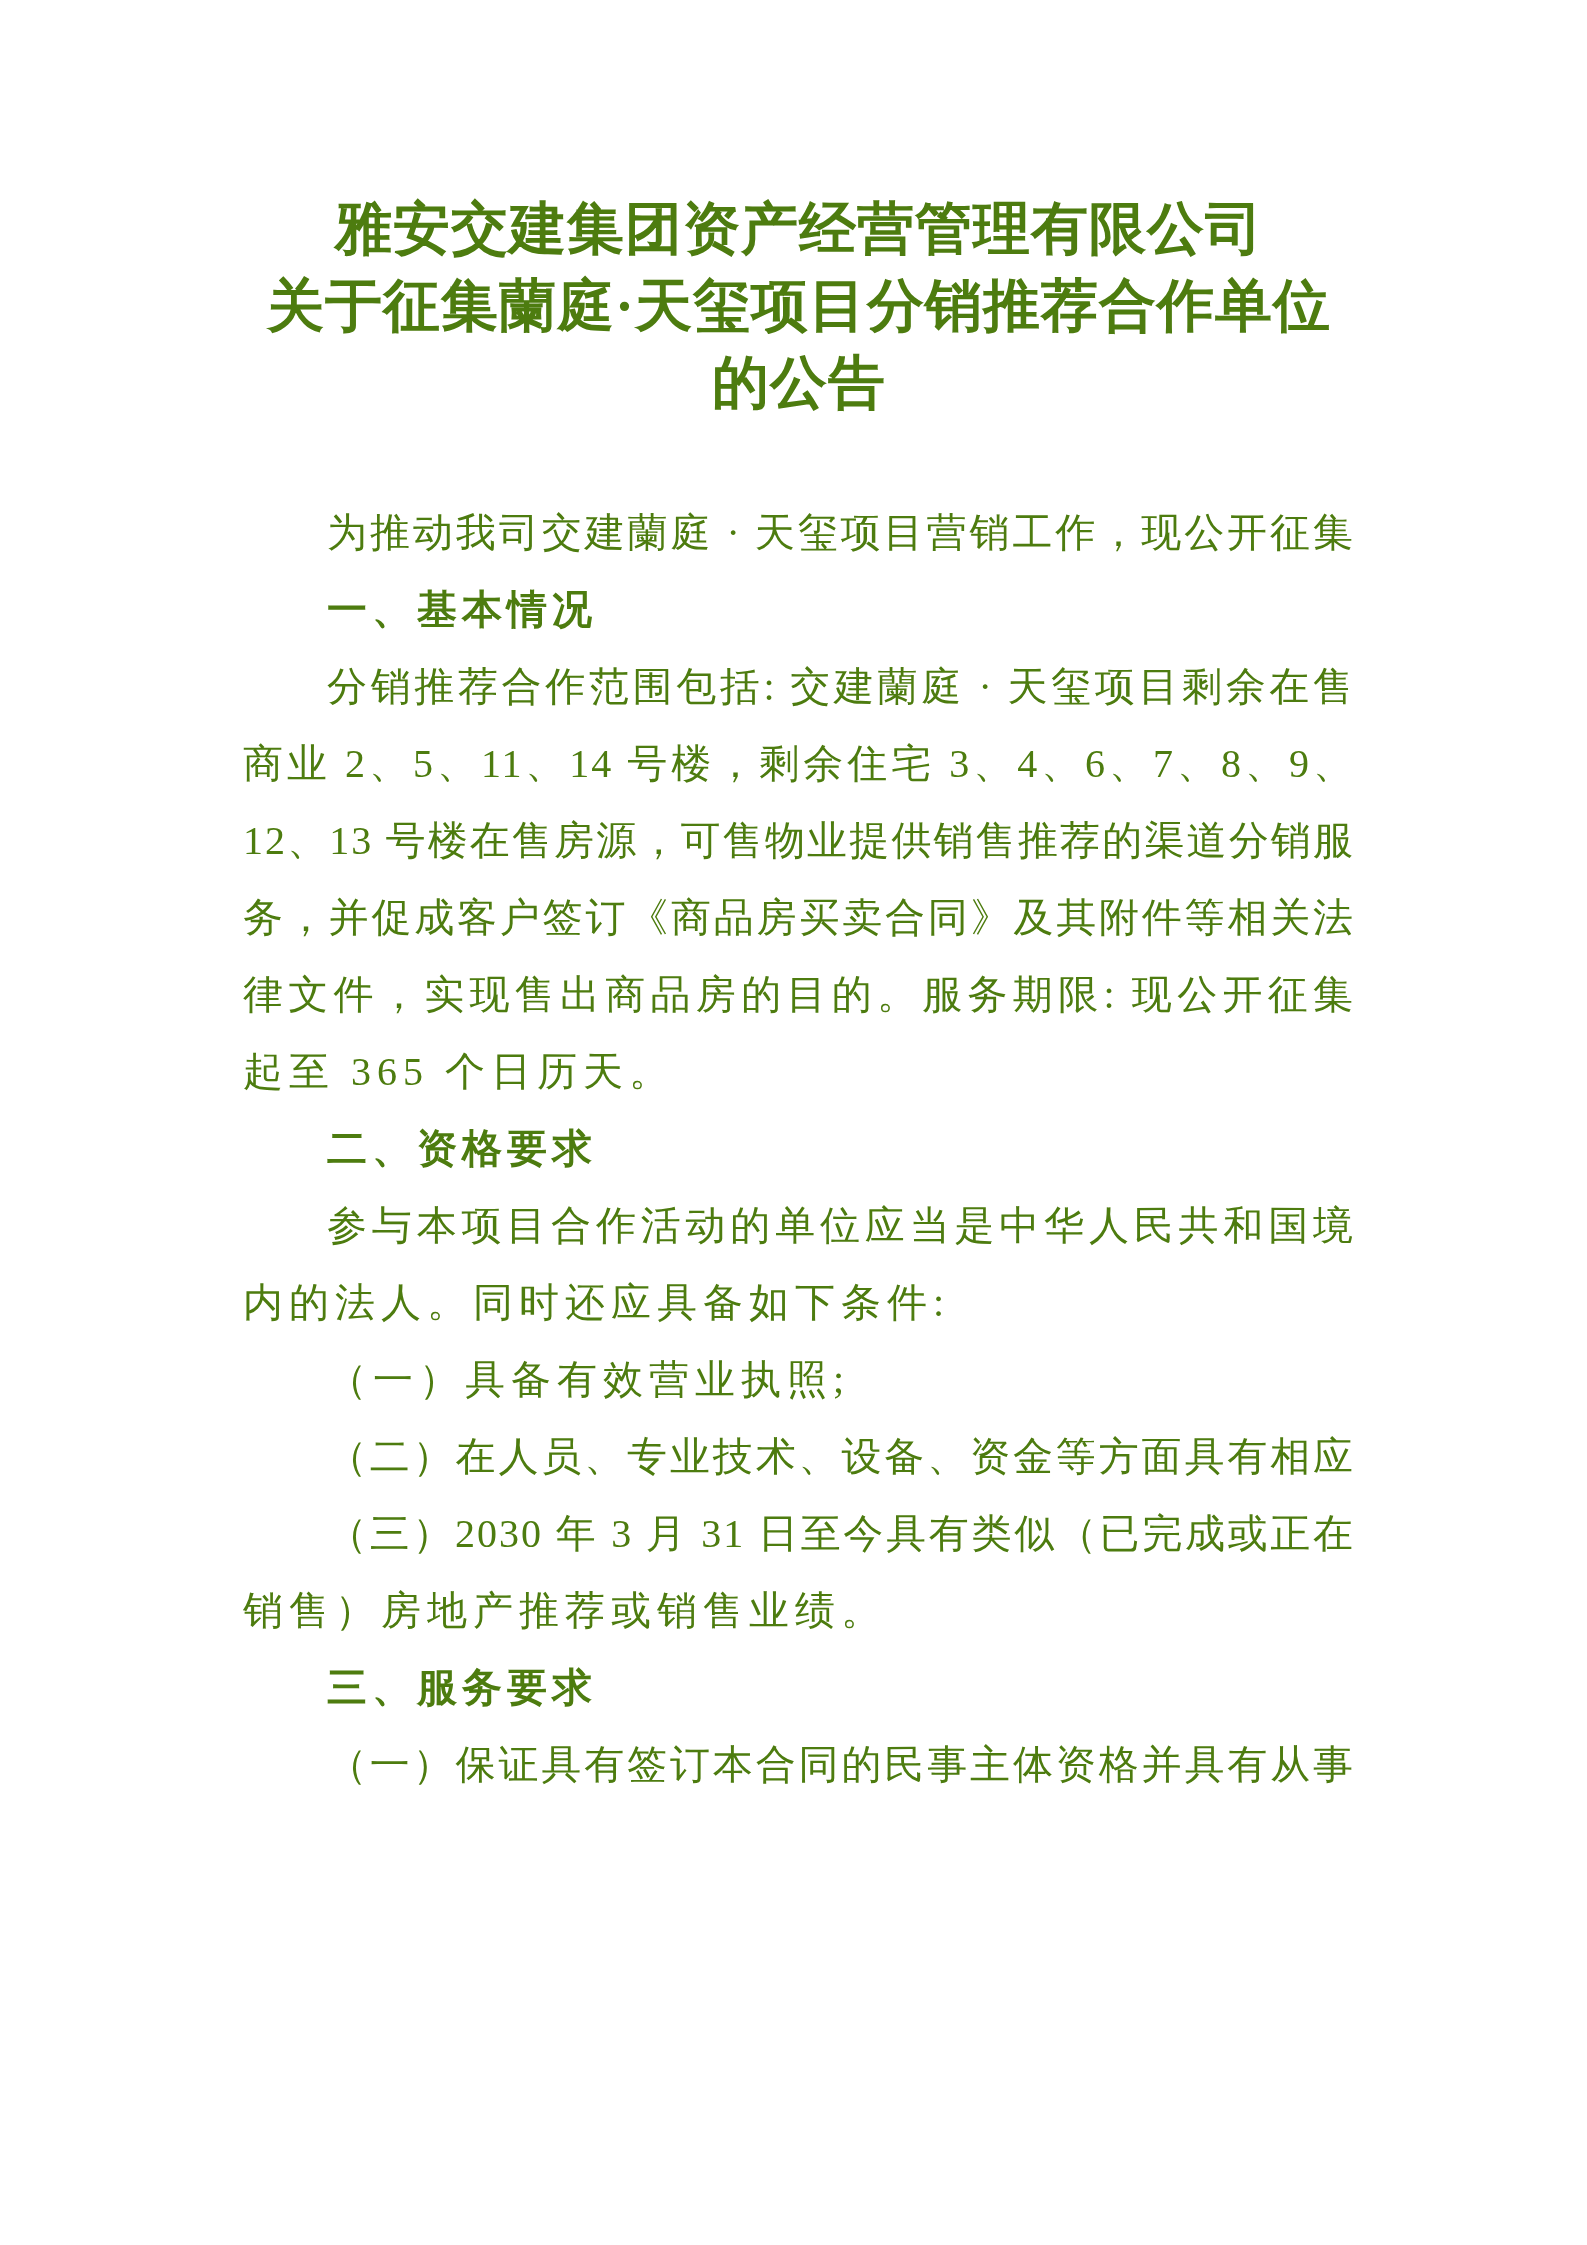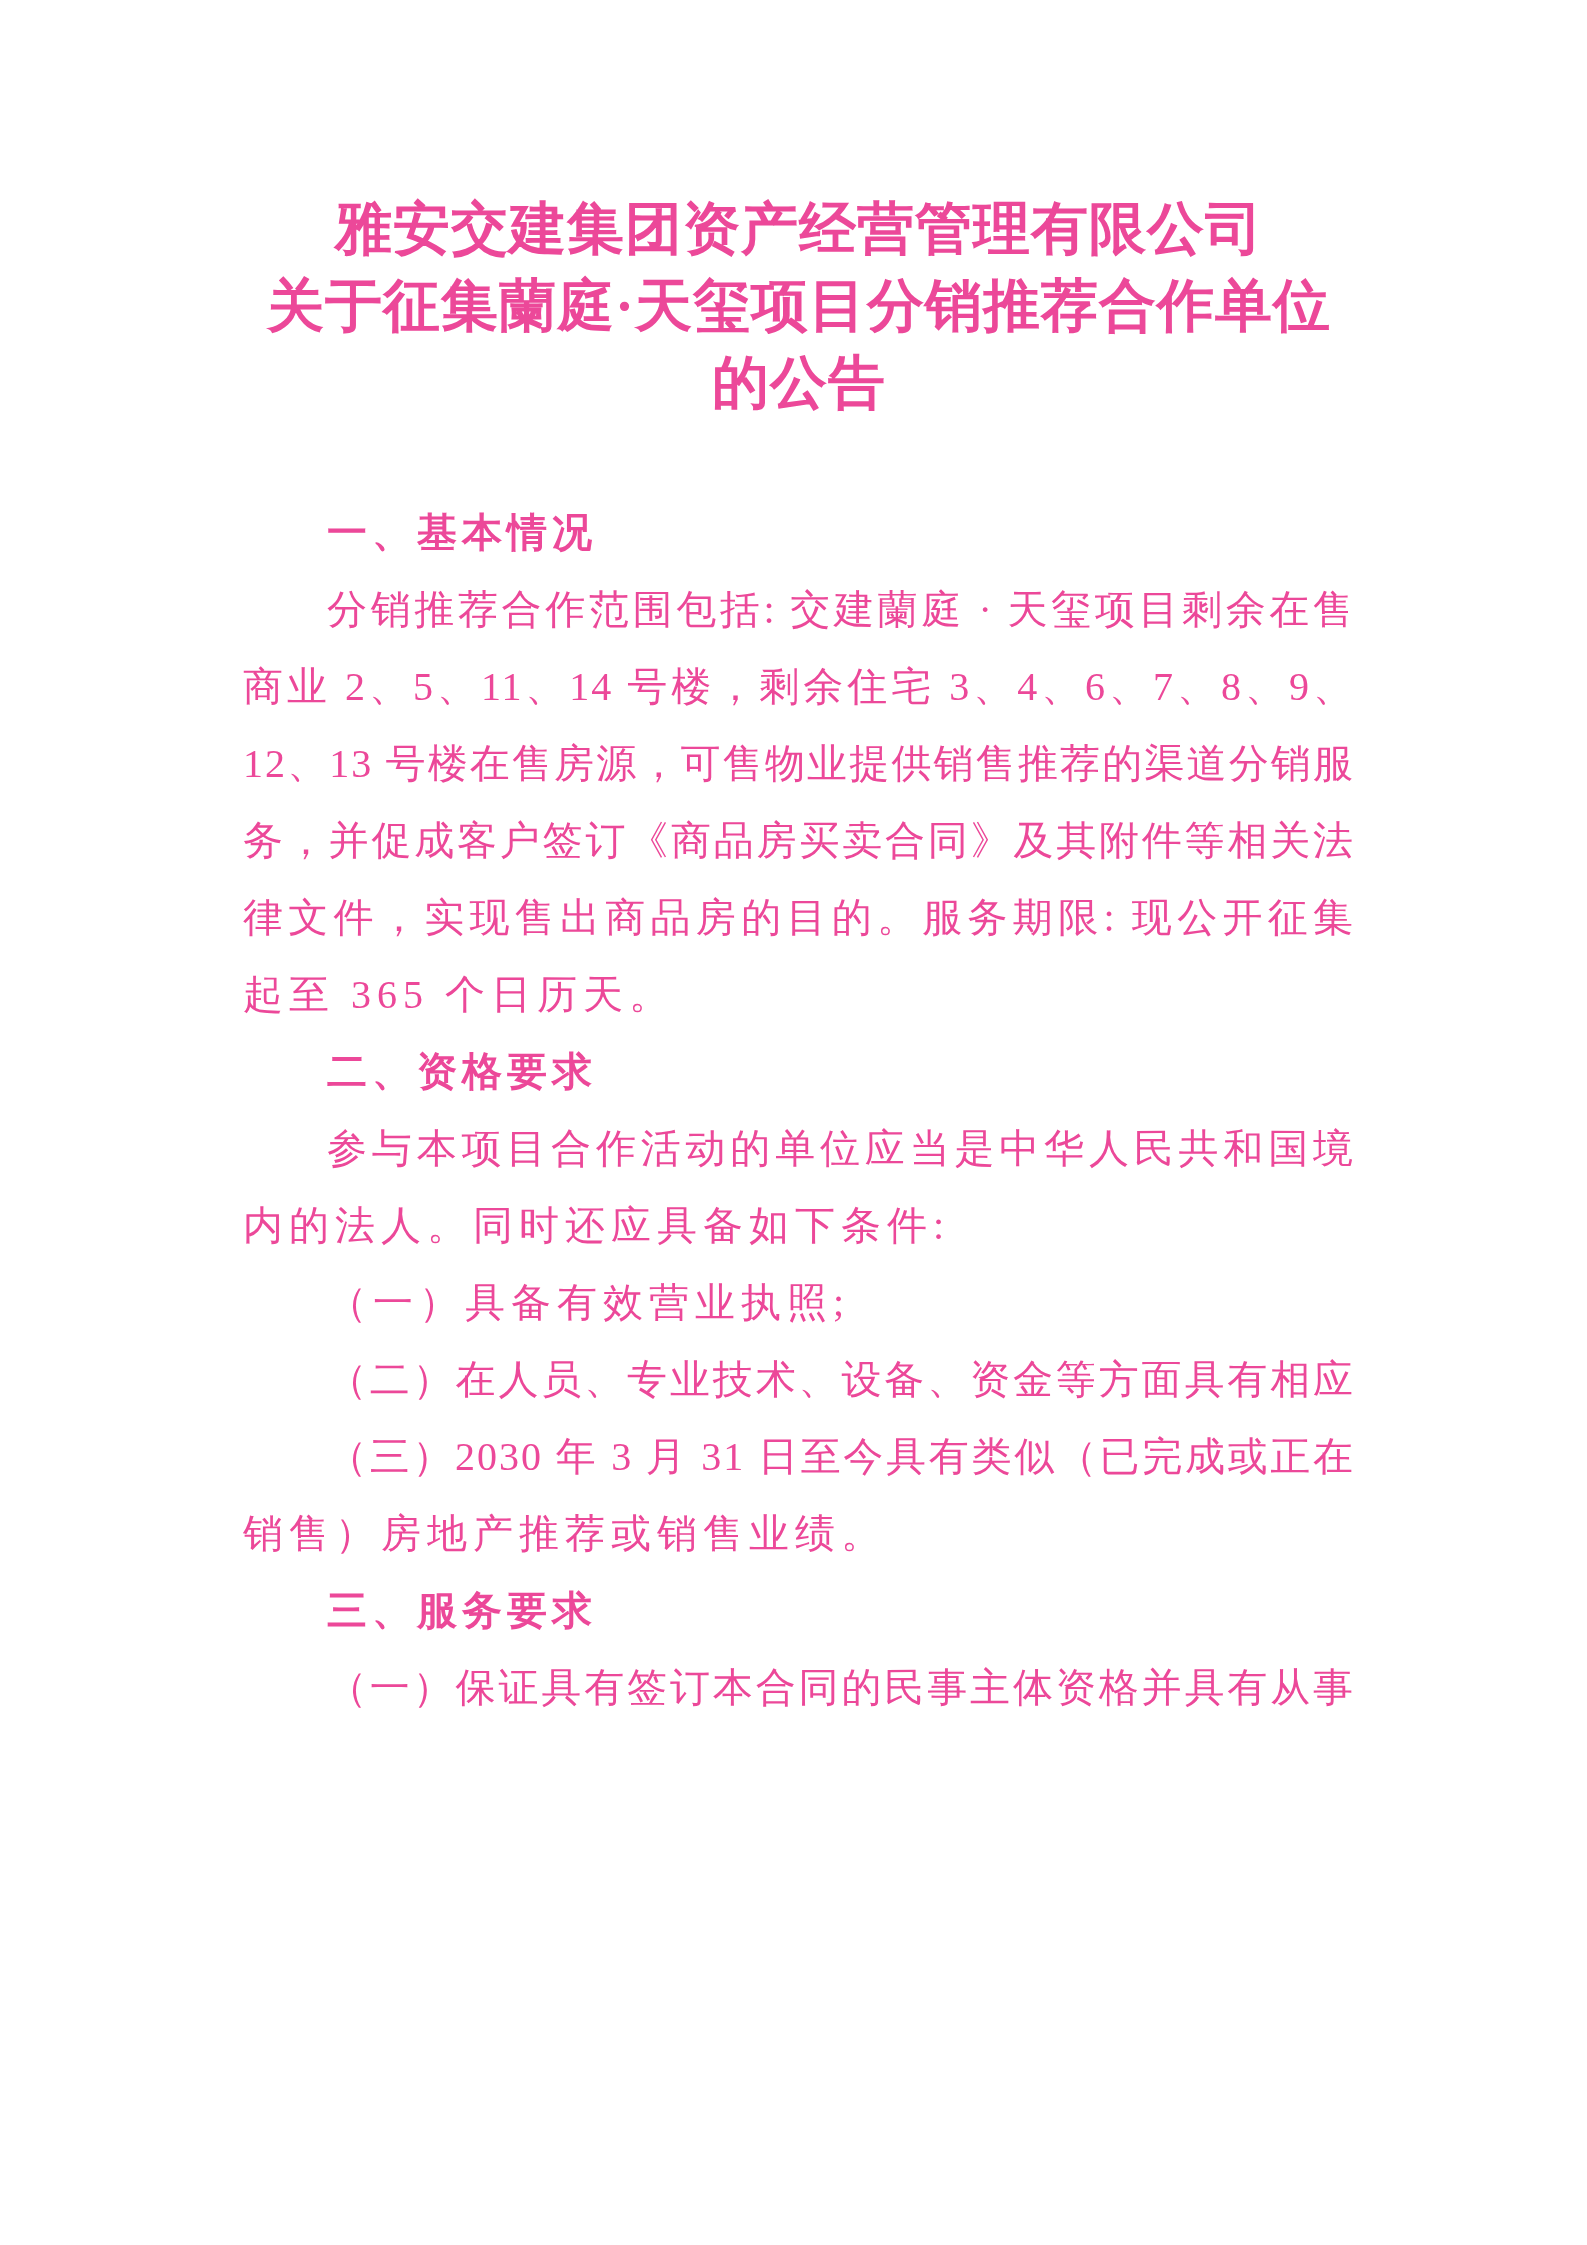--- a/index.html
+++ b/index.html
@@ -7,21 +7,21 @@
     padding: 0;
     background: #888;
   }
   .page {
     position: relative;
     width: 1587px;
     height: 2245px;
     background: #ffffff;
     overflow: hidden;
     font-family: "Liberation Serif", "DejaVu Serif", serif;
-    color: #ec4899;
+    color: #4d7c0f;
   }
   .content {
     position: absolute;
     left: 243px;
     top: 190px;
     width: 1112px;
   }
   .title-line {
     height: 77px;
     line-height: 77px;
@@ -63,20 +63,21 @@
 
 <div class="page">
   <div class="content">
 
     <div class="title-line">雅安交建集团资产经营管理有限公司</div>
     <div class="title-line">关于征集蘭庭·天玺项目分销推荐合作单位</div>
     <div class="title-line">的公告</div>
 
     <div class="title-gap"></div>
 
+    <div class="line indent fill">为推动我司交建蘭庭 · 天玺项目营销工作，现公开征集</div>
     <div class="line indent heading">一、基本情况</div>
     <div class="line indent fill">分销推荐合作范围包括: 交建蘭庭 · 天玺项目剩余在售</div>
     <div class="line fill">商业 2、5、11、14 号楼，剩余住宅 3、4、6、7、8、9、10、</div>
     <div class="line fill">12、13 号楼在售房源，可售物业提供销售推荐的渠道分销服</div>
     <div class="line fill">务，并促成客户签订《商品房买卖合同》及其附件等相关法</div>
     <div class="line fill">律文件，实现售出商品房的目的。服务期限: 现公开征集</div>
     <div class="line">起至 365 个日历天。</div>
     <div class="line indent heading">二、资格要求</div>
     <div class="line indent fill">参与本项目合作活动的单位应当是中华人民共和国境</div>
     <div class="line">内的法人。同时还应具备如下条件:</div>

